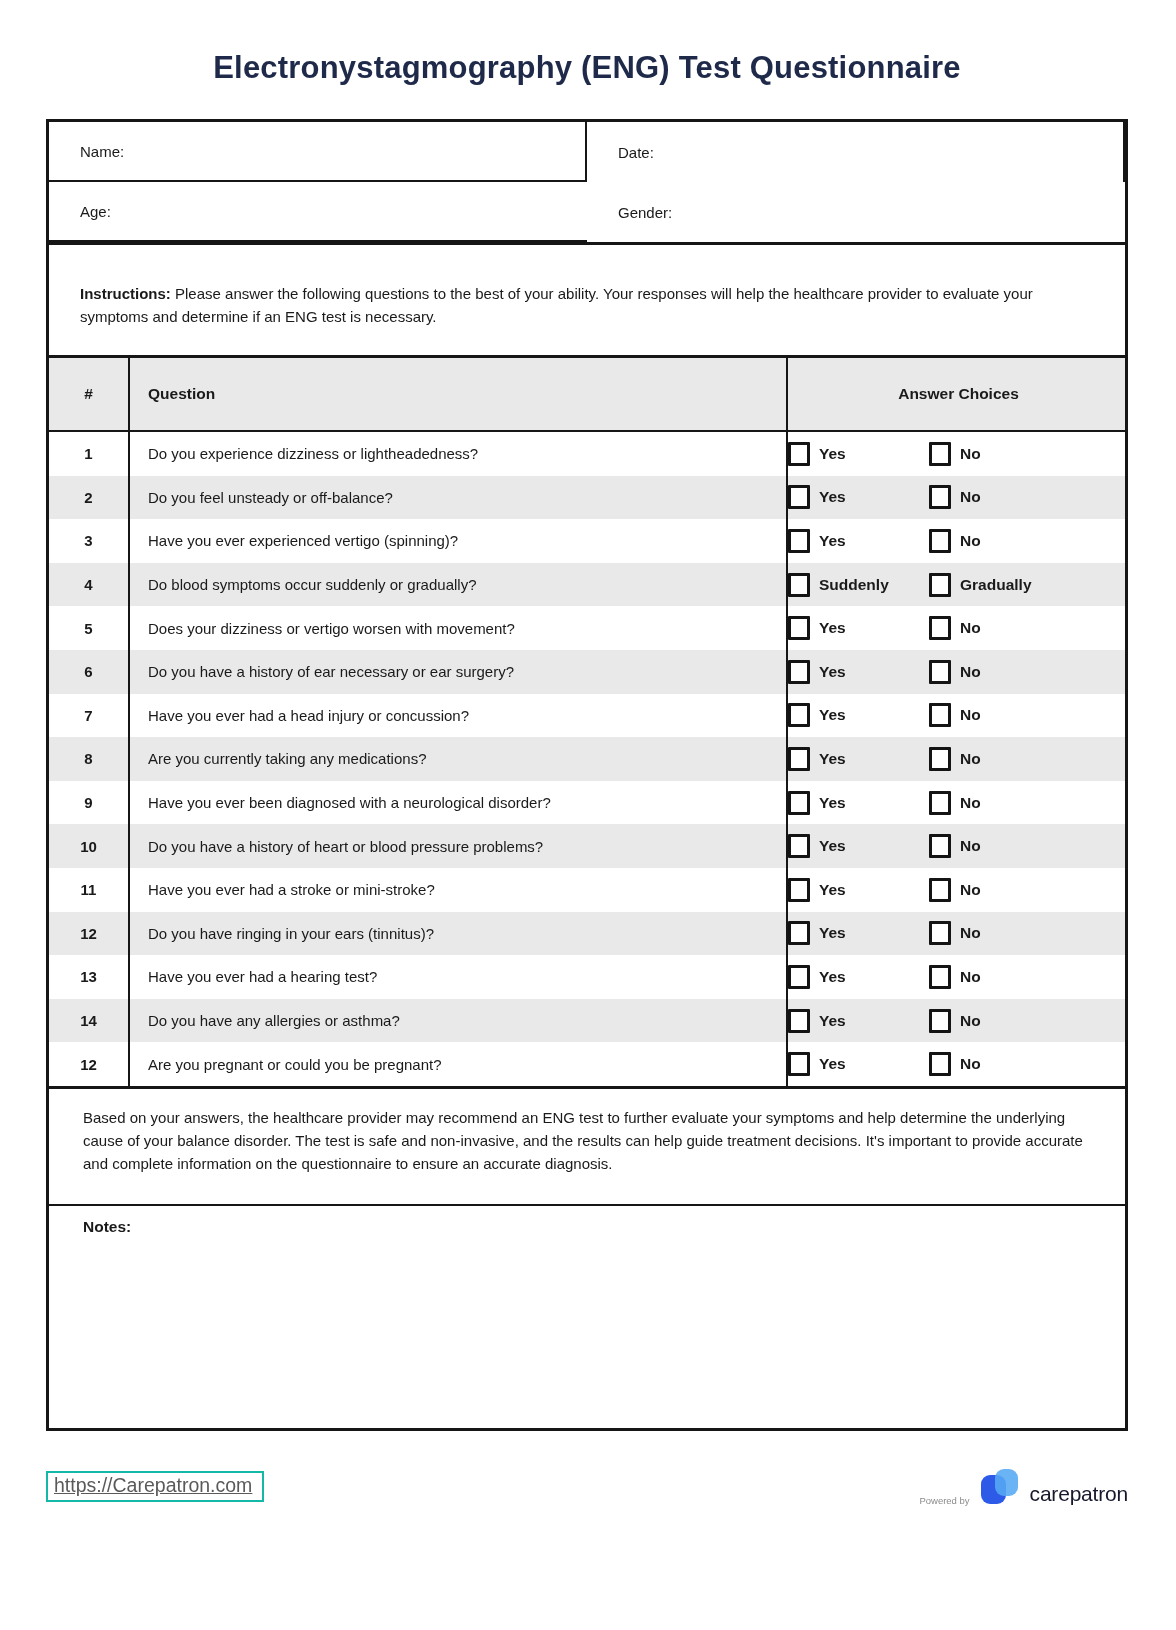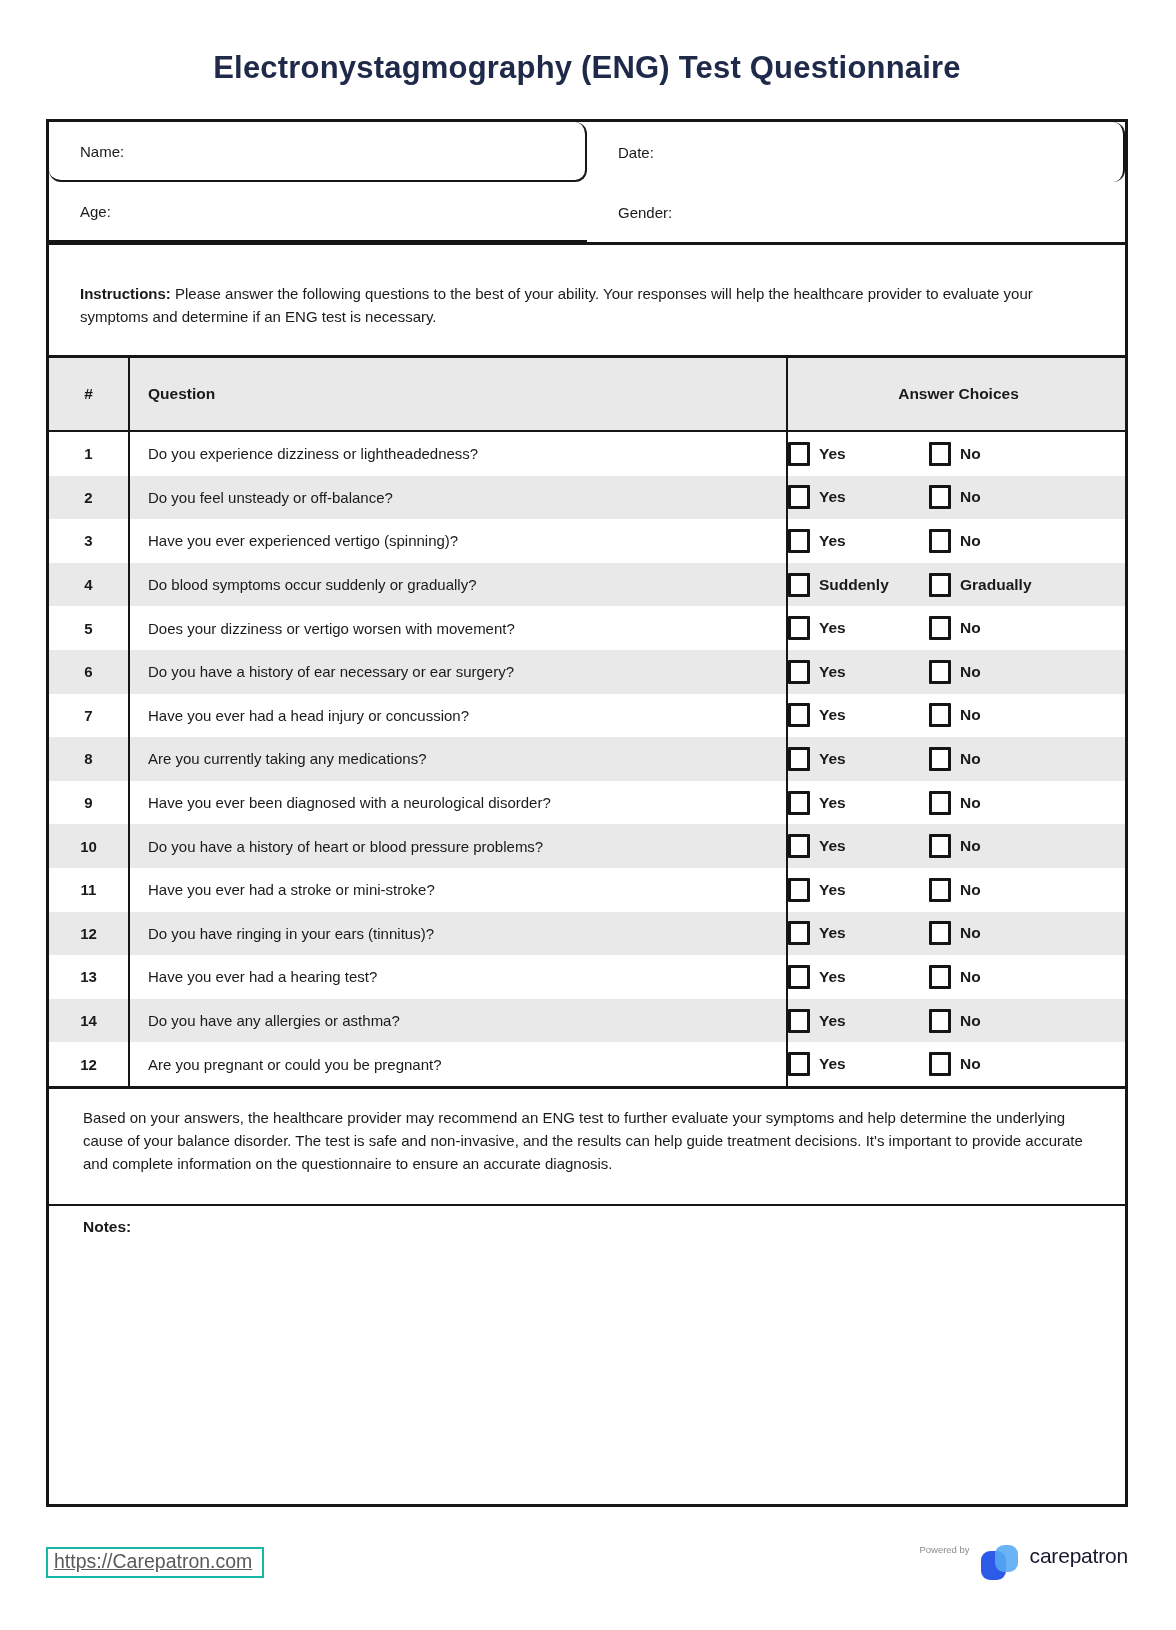--- a/index.html
+++ b/index.html
@@ -29,21 +29,21 @@
   }
 
   
   .demo-grid { display: grid; grid-template-columns: 1fr 1fr; }
   .demo-cell {
     height: 60px;
     display: flex; align-items: center;
     padding-left: 31px;
     font-size: 15px;
   }
-  .demo-cell.left { border-right: 2px solid var(--border-dark, #161616); border-radius: 12px; }
+  .demo-cell.left { border-right: 2px solid var(--border-dark, #161616); }
   .demo-cell.top  { border-bottom: 2px solid var(--border-dark, #161616); }
 
   
   .instructions {
     border-top: 3px solid var(--border-dark, #161616);
     min-height: 113px;
     display: flex; align-items: center;
     padding: 10px 42px 0 31px;
     font-size: 15px; line-height: 23px;
   }
@@ -83,40 +83,40 @@
 
   
   .summary {
     border-top: 3px solid var(--border-dark, #161616);
     min-height: 118px;
     padding: 17px 34px 14px 34px;
     font-size: 15px; line-height: 23px;
   }
   .notes {
     border-top: 2px solid var(--border-dark, #161616);
-    height: 300px;
+    height: 224px;
     padding: 12px 0 0 34px;
   }
   .notes-label { font-weight: 700; font-size: 15.5px; }
 
   
   .footer {
     margin-top: 37px;
     display: flex; align-items: center; justify-content: space-between;
   }
   .link-box {
     display: inline-block;
     border: 2px solid #14b8a6;
     padding: 1px 10px 3px 6px;
     font-size: 19.5px;
     color: var(--link-gray, #5a5a5a);
     text-decoration: underline;
     cursor: pointer;
   }
-  .powered { display: flex; align-items: flex-start; gap: 10px; }
+  .powered { display: flex; align-items: flex-end; gap: 10px; }
   .powered-by { font-size: 9.5px; color: #8c8c8c; }
   .brand { font-size: 21px; color: #16182c; letter-spacing: -0.2px; }
   .brand .b1 { font-weight: 400; }
   .brand .b2 { font-weight: 400; }
   .logo-svg { display: block; }
   .logo-left  { fill: var(--logo-blue-dark,  #2d5be8); }
   .logo-right { fill: var(--logo-blue-light, #55a9f2); opacity: 0.88; }
 </style>
 </head>
 <body style="--title-navy: #1f2a4a; --border-dark: #161616; --stripe-gray: #e9e9e9; --link-gray: #5a5a5a; --logo-blue-dark: #2d5be8; --logo-blue-light: #55a9f2;">

